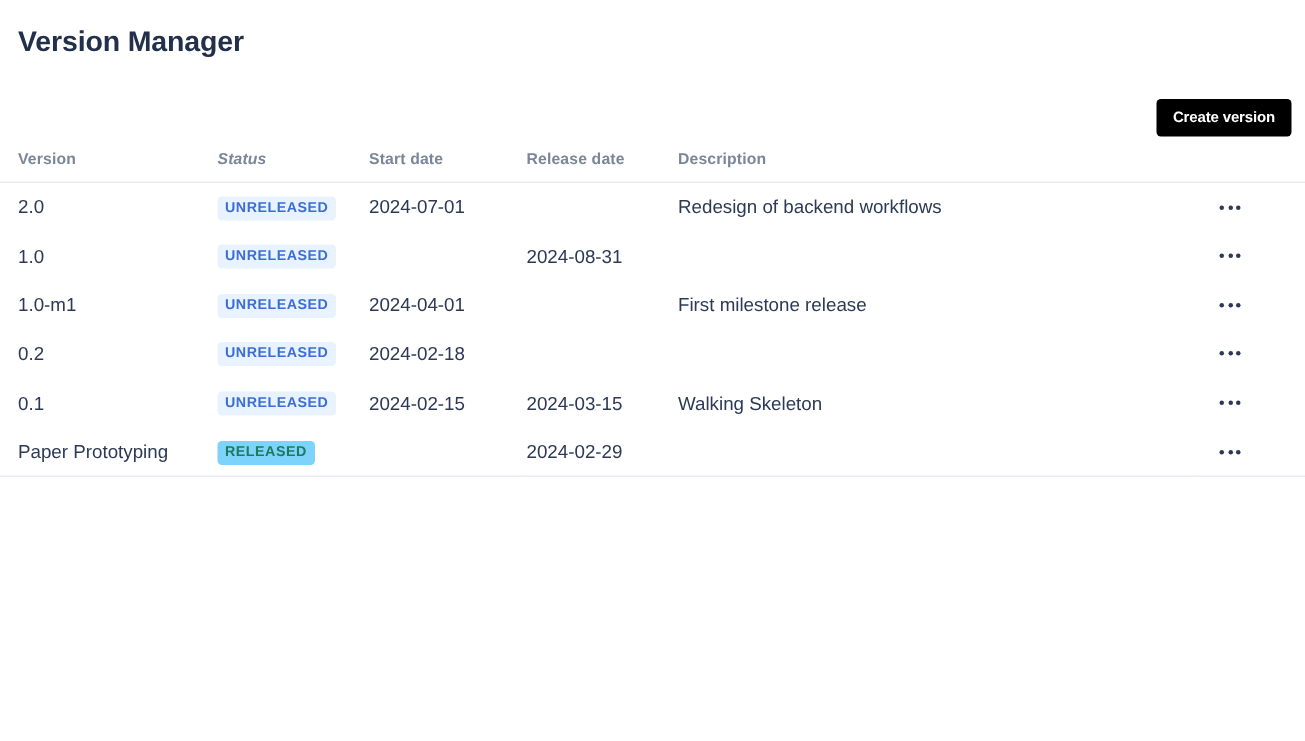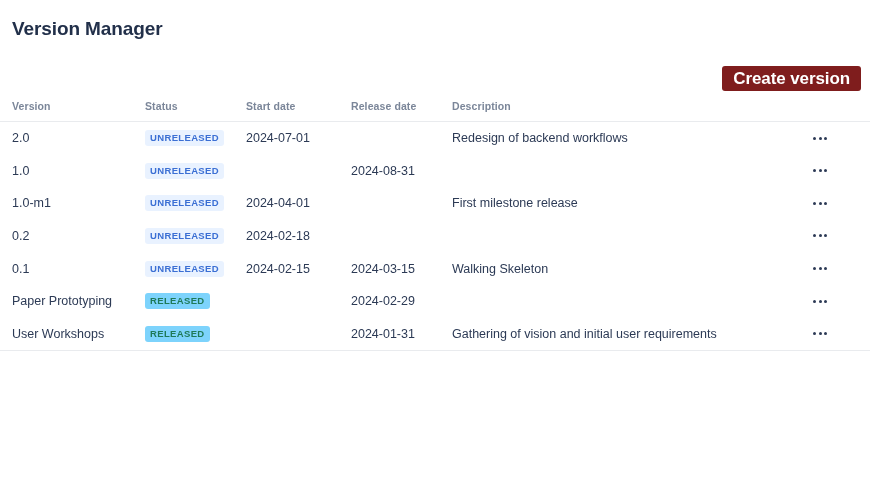--- a/index.html
+++ b/index.html
@@ -33,26 +33,26 @@
     white-space: nowrap;
   }
 
   
   .create-btn {
     position: absolute;
     right: 9px;
     top: 66px;
     height: 25px;
     padding: 0 11px;
-    background: #7f1d1d;
+    background: #000000;
     color: #ffffff;
     border: none;
     border-radius: 3px;
     font-family: "Liberation Sans", sans-serif;
-    font-size: 17px;
+    font-size: 10px;
     font-weight: 700;
     letter-spacing: -0.1px;
     line-height: 25px;
     cursor: pointer;
     white-space: nowrap;
     display: flex;
     align-items: center;
     margin-left: 28px;
   }
 
@@ -103,21 +103,21 @@
 
   
   .col-version  { width: 142px; padding-left: 12px !important; }
   .col-status   { width: 104px; padding-left: 3px !important; }
   .col-start    { width: 105px; padding-left: 0px !important; }
   .col-release  { width: 101px; padding-left: 0px !important; }
   .col-desc     { width: 345px; padding-left: 0px !important; }
   .col-actions  { width: 73px;  }
 
   thead .col-version  { padding-left: 12px !important; }
-  thead .col-status   { padding-left: 3px !important; }
+  thead .col-status   { padding-left: 3px !important; font-style: italic; }
   thead .col-start    { padding-left: 0px !important; }
   thead .col-release  { padding-left: 0px !important; }
   thead .col-desc     { padding-left: 0px !important; }
 
   
   .badge {
     display: inline-block;
     font-size: 9.5px;
     font-weight: 700;
     letter-spacing: 0.35px;
@@ -248,29 +248,17 @@
             <td class="col-status"><span class="badge badge--released">RELEASED</span></td>
             <td class="col-start"></td>
             <td class="col-release">2024-02-29</td>
             <td class="col-desc"></td>
             <td class="col-actions actions-cell"><button class="more-btn">
                 <i></i>
                 <i></i>
                 <i></i>
               </button></td>
           </tr>
-          <tr>
-            <td class="col-version">User Workshops</td>
-            <td class="col-status"><span class="badge badge--released">RELEASED</span></td>
-            <td class="col-start"></td>
-            <td class="col-release">2024-01-31</td>
-            <td class="col-desc">Gathering of vision and initial user requirements</td>
-            <td class="col-actions actions-cell"><button class="more-btn">
-                <i></i>
-                <i></i>
-                <i></i>
-              </button></td>
-          </tr>
         </tbody>
     </table>
   </div>
 
 </div>
 
 </body></html>

